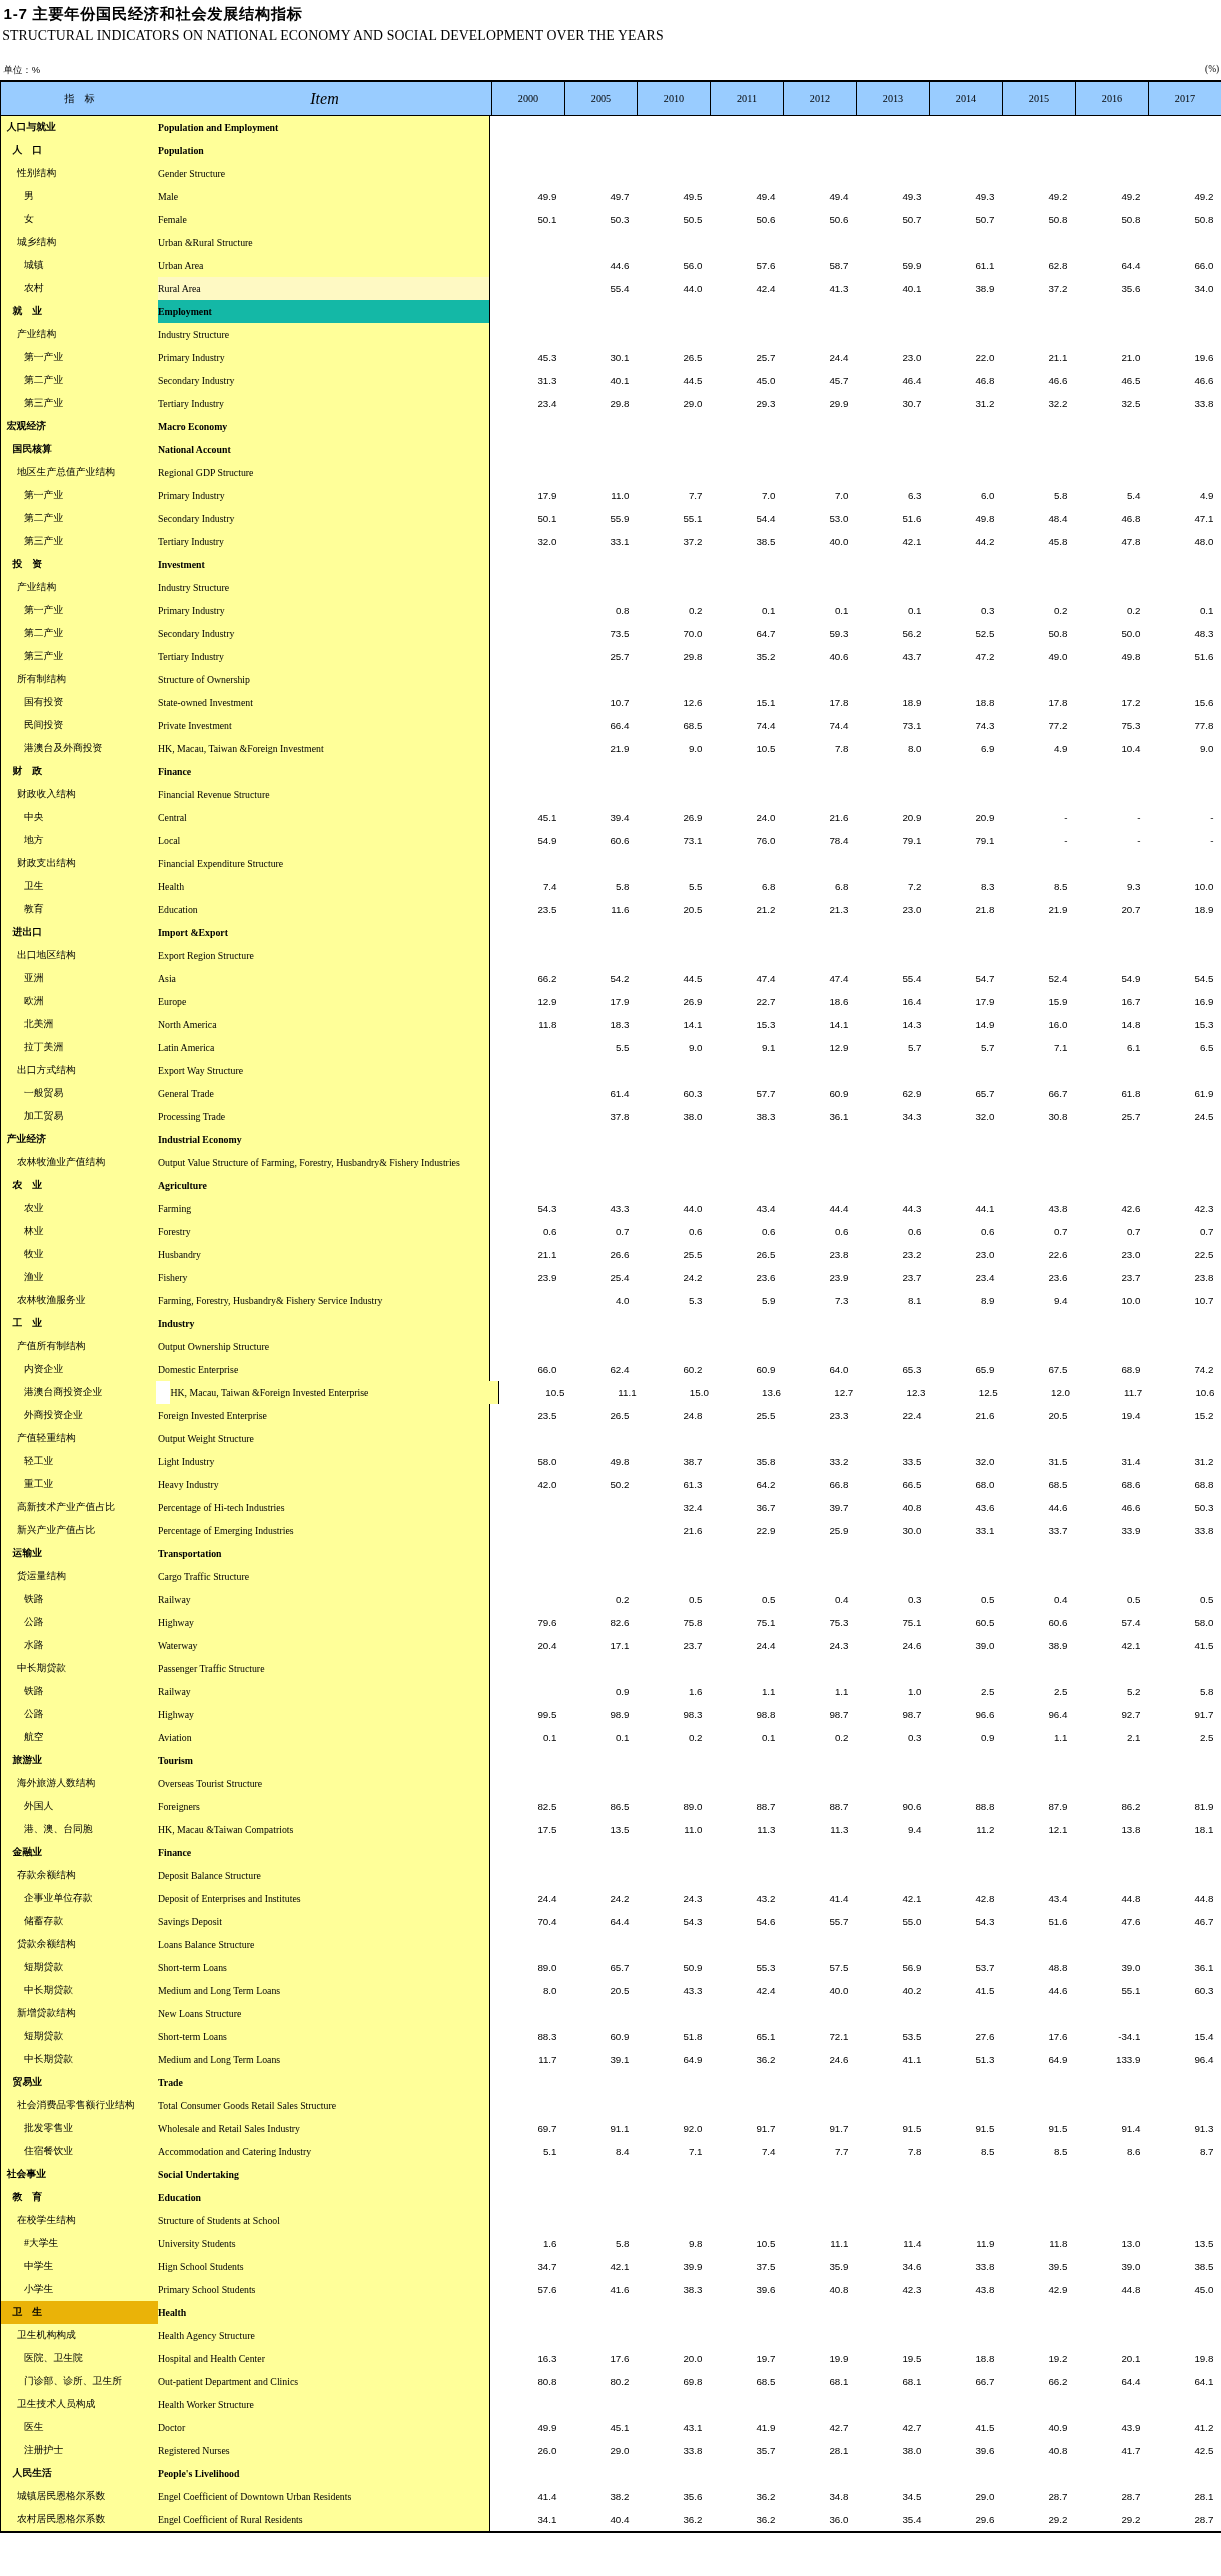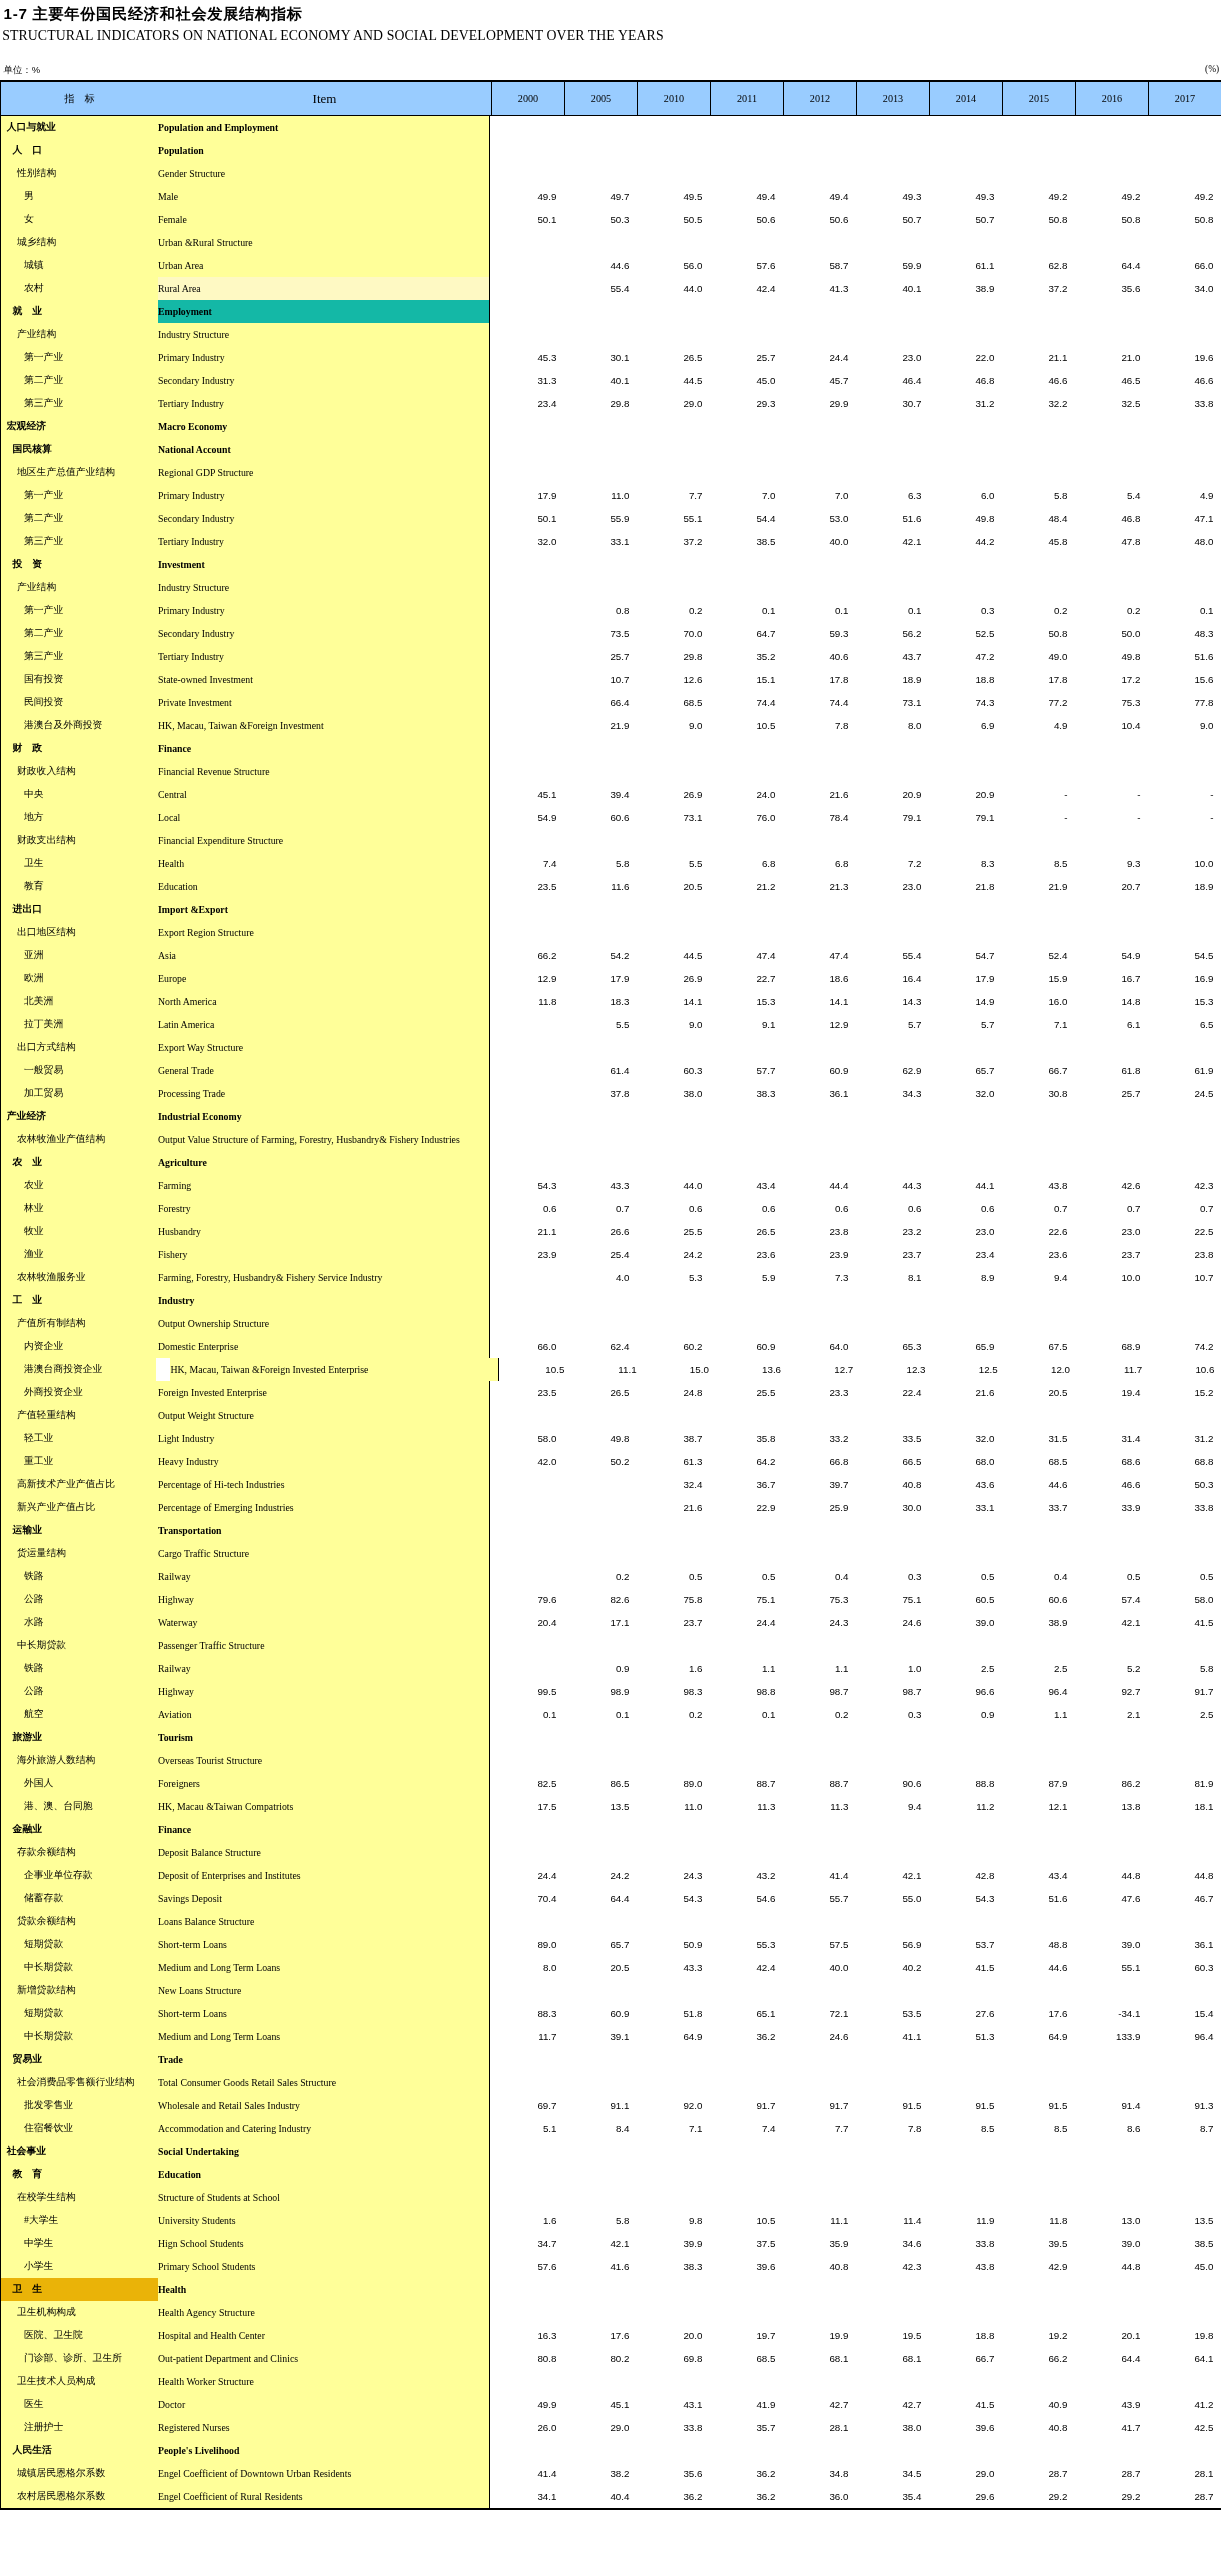--- a/index.html
+++ b/index.html
@@ -10,21 +10,21 @@
   .title-en{position:absolute;left:2.2px;top:27.6px;font-size:13.8px;font-family:"Liberation Serif",serif;
             letter-spacing:0.1px;white-space:nowrap;}
   .unit-left{position:absolute;left:3.6px;top:64px;font-size:9.4px;font-family:"Liberation Sans",sans-serif;}
   .unit-right{position:absolute;right:2.9px;top:64px;font-size:9.4px;}
   .table{position:absolute;left:0;top:80px;width:1222px;box-sizing:border-box;
          border-top:2.2px solid #000;border-bottom:2.2px solid #000;
          border-left:0.7px solid #000;border-right:0.7px solid #000;}
   .thead{height:33px;border-bottom:1.5px solid #000;display:flex;align-items:stretch;}
   .h-left{width:490px;display:flex;box-sizing:border-box;}
   .h-zh{width:157px;display:flex;align-items:center;justify-content:center;font-size:10.2px;}
-  .h-item{flex:1;display:flex;align-items:center;justify-content:center;font-size:13px;}
+  .h-item{flex:1;display:flex;align-items:center;justify-content:center;font-size:16px;font-style:italic;}
   .h-year{width:73px;box-sizing:border-box;border-left:0.7px solid #000;display:flex;
           align-items:center;justify-content:center;font-size:10.2px;}
   .tbody{background:#fff;}
   .trow{height:23px;display:flex;align-items:center;}
   .c-zh{width:157px;height:100%;box-sizing:border-box;display:flex;align-items:center;
         font-size:9.8px;white-space:nowrap;overflow:hidden;}
   .c-en{width:332px;height:100%;box-sizing:border-box;display:flex;align-items:center;
         font-size:9.8px;white-space:nowrap;overflow:hidden;border-right:0.7px solid #000;}
   .c-val{width:73px;box-sizing:border-box;text-align:right;padding-right:6.5px;
          font-family:"Liberation Sans",sans-serif;font-size:9.8px;white-space:nowrap;}
@@ -392,20 +392,34 @@
           <div class="c-val">25.7</div>
           <div class="c-val">29.8</div>
           <div class="c-val">35.2</div>
           <div class="c-val">40.6</div>
           <div class="c-val">43.7</div>
           <div class="c-val">47.2</div>
           <div class="c-val">49.0</div>
           <div class="c-val">49.8</div>
           <div class="c-val">51.6</div>
         </div>
+        <div class="trow lv-group">
+          <div class="c-zh" style="background: rgb(255, 255, 153);">所有制结构</div>
+          <div class="c-en" style="background: rgb(255, 255, 153);">Structure of Ownership</div>
+          <div class="c-val"></div>
+          <div class="c-val"></div>
+          <div class="c-val"></div>
+          <div class="c-val"></div>
+          <div class="c-val"></div>
+          <div class="c-val"></div>
+          <div class="c-val"></div>
+          <div class="c-val"></div>
+          <div class="c-val"></div>
+          <div class="c-val"></div>
+        </div>
         <div class="trow lv-item">
           <div class="c-zh" style="background: rgb(255, 255, 153);">国有投资</div>
           <div class="c-en" style="background: rgb(255, 255, 153);">State-owned Investment</div>
           <div class="c-val"></div>
           <div class="c-val">10.7</div>
           <div class="c-val">12.6</div>
           <div class="c-val">15.1</div>
           <div class="c-val">17.8</div>
           <div class="c-val">18.9</div>
           <div class="c-val">18.8</div>

